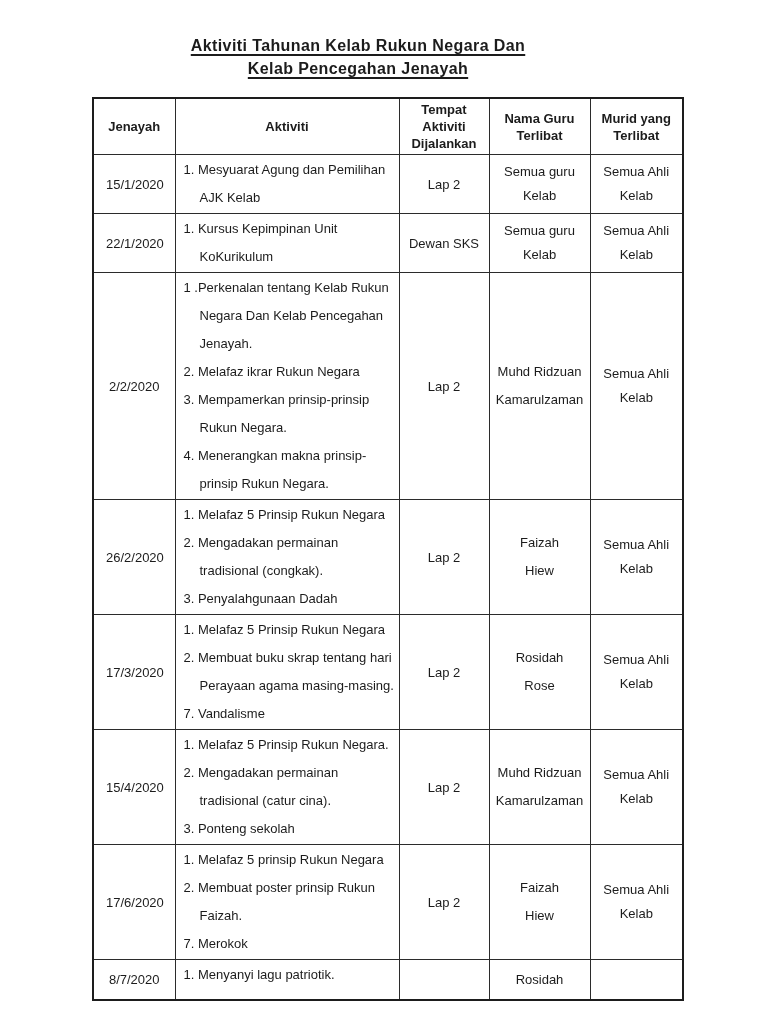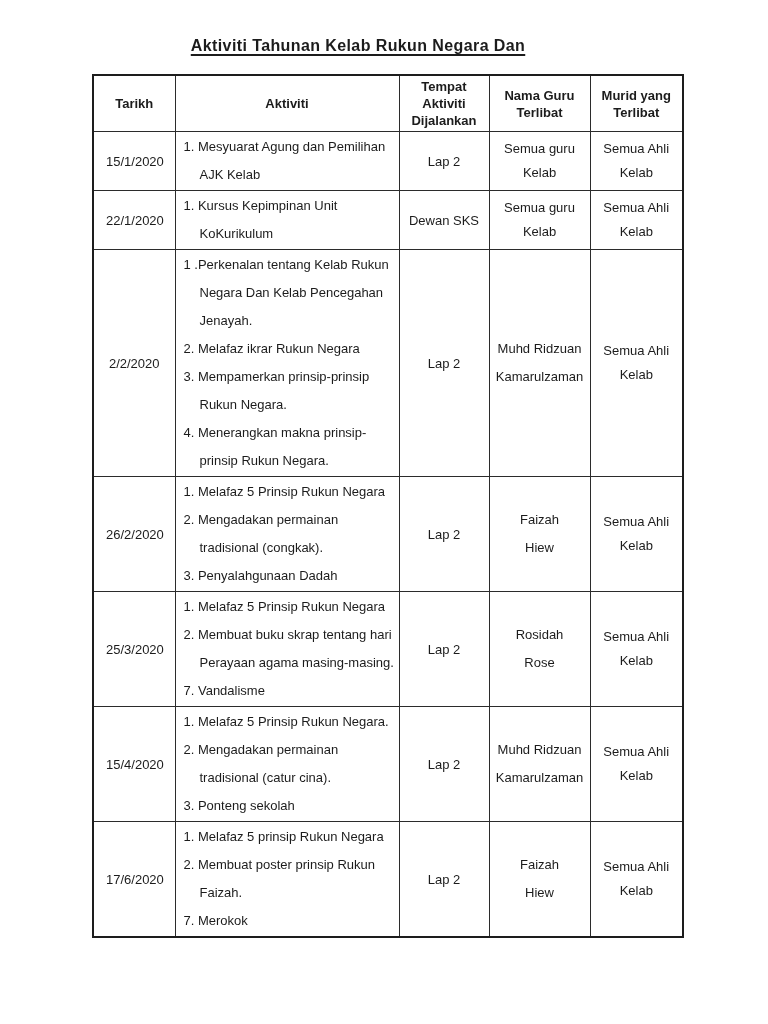--- a/index.html
+++ b/index.html
@@ -55,33 +55,34 @@
   td.c-place,td.c-side{text-align:center;padding:0 3px;}
   .sline{line-height:24px;}
   tr.tall .c-teach .sline{line-height:28px;}
 </style>
 </head>
 <body>
 
 <div class="page">
   <div class="title-block">
     <div><span class="u">Aktiviti Tahunan Kelab Rukun Negara Dan</span></div>
+    <div><span class="u">Kelab Pencegahan Jenayah</span></div>
   </div>
 
   <table class="doc">
     <colgroup id="colgroup">
         <col style="width: 82px;">
         <col style="width: 224px;">
         <col style="width: 90px;">
         <col style="width: 101px;">
         <col style="width: 93px;">
       </colgroup>
     <thead>
       <tr id="header-row">
-          <th>Tarikh</th>
+          <th>Jenayah</th>
           <th>Aktiviti</th>
           <th>Tempat Aktiviti Dijalankan</th>
           <th>Nama Guru Terlibat</th>
           <th>Murid yang Terlibat</th>
         </tr>
     </thead>
     <tbody id="table-body">
         <tr class="short">
           <td class="c-date">15/1/2020</td>
           <td class="c-act">
@@ -148,21 +149,21 @@
           <td class="c-side c-teach">
             <div class="sline">Faizah</div>
             <div class="sline">Hiew</div>
           </td>
           <td class="c-side c-stud">
             <div class="sline">Semua Ahli</div>
             <div class="sline">Kelab</div>
           </td>
         </tr>
         <tr class="tall">
-          <td class="c-date">25/3/2020</td>
+          <td class="c-date">17/3/2020</td>
           <td class="c-act">
             <div class="aline">1. Melafaz 5 Prinsip Rukun Negara</div>
             <div class="aline">2. Membuat buku skrap tentang hari</div>
             <div class="aline cont">Perayaan agama masing-masing.</div>
             <div class="aline">7. Vandalisme</div>
           </td>
           <td class="c-place">Lap 2</td>
           <td class="c-side c-teach">
             <div class="sline">Rosidah</div>
             <div class="sline">Rose</div>
@@ -200,16 +201,27 @@
           </td>
           <td class="c-place">Lap 2</td>
           <td class="c-side c-teach">
             <div class="sline">Faizah</div>
             <div class="sline">Hiew</div>
           </td>
           <td class="c-side c-stud">
             <div class="sline">Semua Ahli</div>
             <div class="sline">Kelab</div>
           </td>
+        </tr>
+        <tr class="short">
+          <td class="c-date">8/7/2020</td>
+          <td class="c-act">
+            <div class="aline">1. Menyanyi lagu patriotik.</div>
+          </td>
+          <td class="c-place"></td>
+          <td class="c-side c-teach">
+            <div class="sline">Rosidah</div>
+          </td>
+          <td class="c-side c-stud"></td>
         </tr>
       </tbody>
   </table>
 </div>
 
 </body></html>

